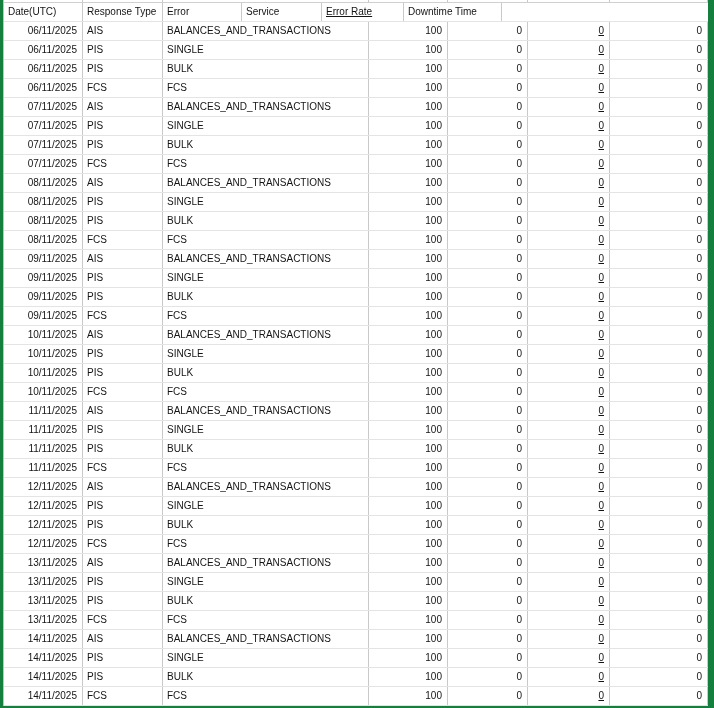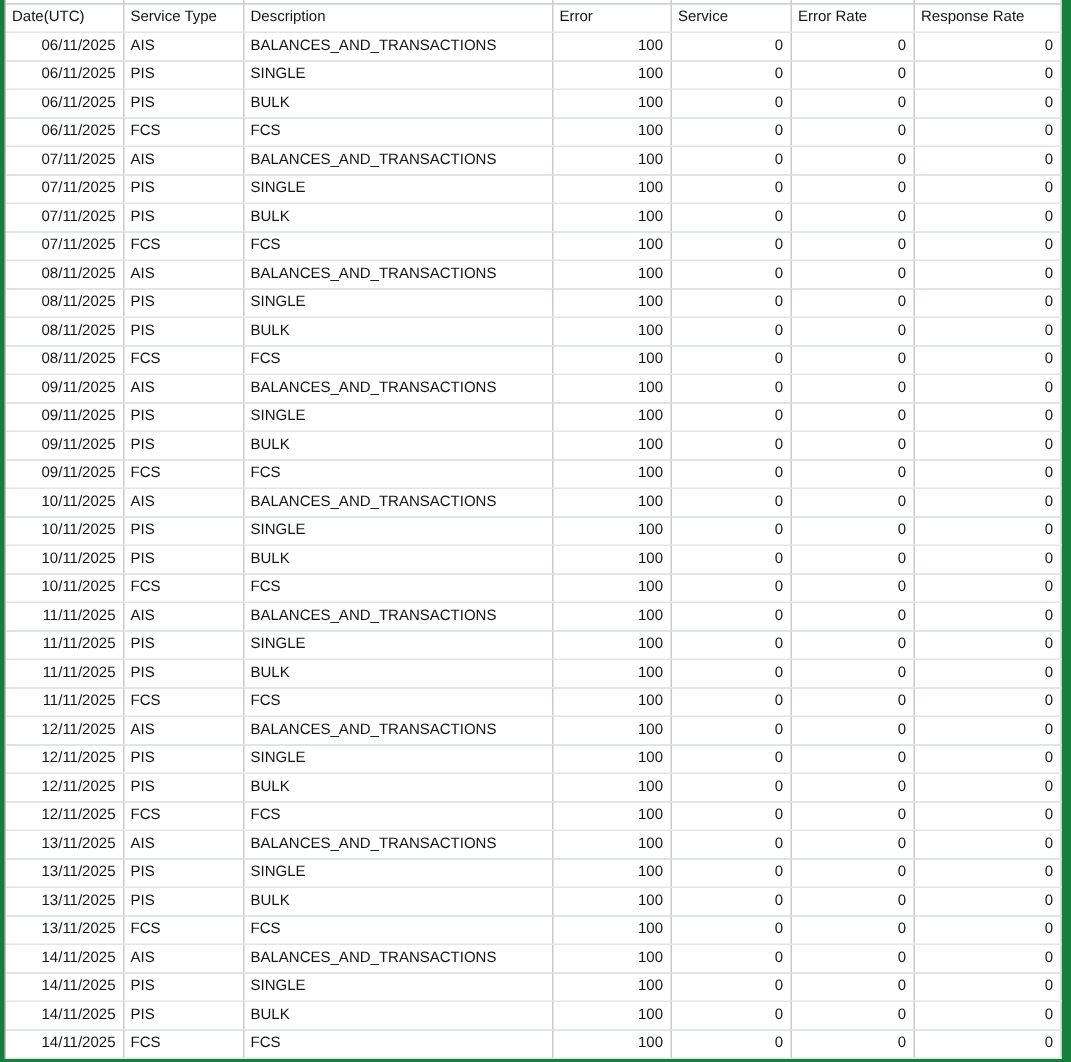--- a/index.html
+++ b/index.html
@@ -45,21 +45,21 @@
     white-space: nowrap;
     overflow: hidden;
     padding: 0 4px;
   }
   
   .c0 { width: 79px; }
   .c1 { width: 80px; }
   .c2 { width: 206px; }
   .c3 { width: 79px; }
   .c4 { width: 80px; }
-  .c5 { width: 82px; }
+  .c5 { width: 82px; text-decoration: underline; }
   .c6 { width: 98px; }
   .al { text-align: left; }
   .ar { text-align: right; padding-right: 5px; }
   .header .cell { text-align: left; }
 </style>
 </head>
 <body>
 
 <div class="viewport">
   <div class="sheet">
@@ -70,26 +70,25 @@
         <div class="cell c1"></div>
         <div class="cell c2"></div>
         <div class="cell c3"></div>
         <div class="cell c4"></div>
         <div class="cell c5"></div>
         <div class="cell c6"></div>
       </div>
 
       <div class="row header">
         <div class="cell c0">Date(UTC)</div>
-        <div class="cell c1">Service Type</div>
-        <div class="cell c2">Description</div>
+        <div class="cell c1">Response Type</div>
         <div class="cell c3">Error</div>
         <div class="cell c4">Service</div>
         <div class="cell c5">Error Rate</div>
-        <div class="cell c6">Response Rate</div>
+        <div class="cell c6">Downtime Time</div>
       </div>
 
       <div id="grid-rows">
           <div class="row">
             <div class="cell c0 ar">06/11/2025</div>
             <div class="cell c1 al">AIS</div>
             <div class="cell c2 al">BALANCES_AND_TRANSACTIONS</div>
             <div class="cell c3 ar">100</div>
             <div class="cell c4 ar">0</div>
             <div class="cell c5 ar">0</div>

